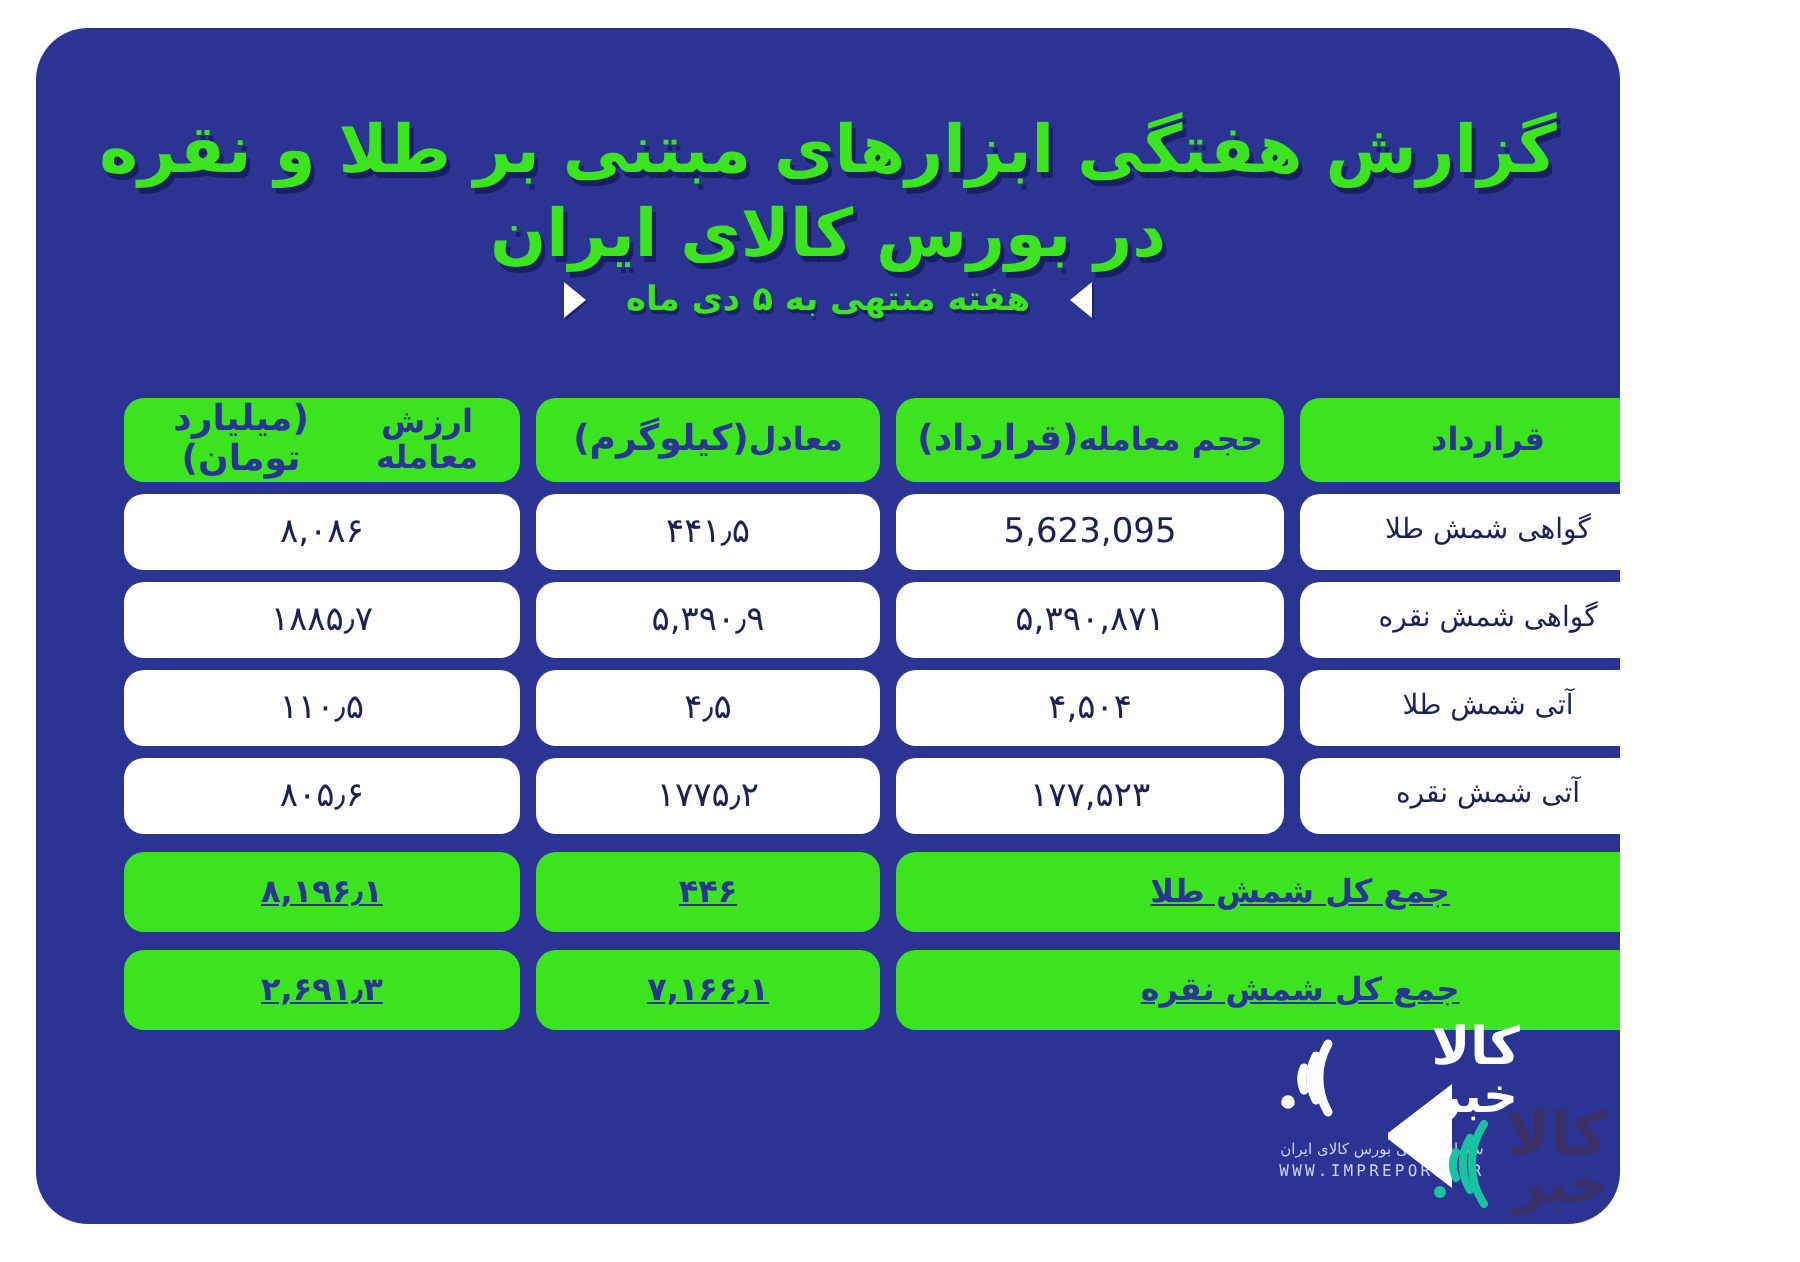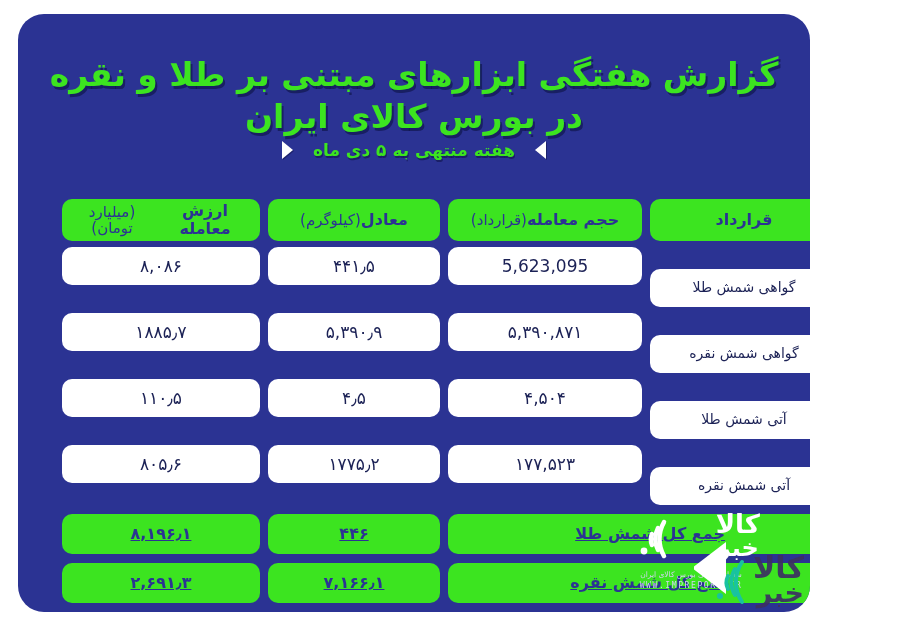--- a/index.html
+++ b/index.html
@@ -117,31 +117,31 @@
   
   .header-row .cell {
     background: #3ce420;
     color: #2b3393;
     height: 42px;
     border-radius: 10px;
     font-weight: bold;
     font-size: 16px;
   }
   .header-row .cell .hdr-main { font-weight: bold; }
-  .header-row .cell .hdr-sub  { font-weight: normal; font-size: 15px; }
+  .header-row .cell .hdr-sub  { font-weight: bold; font-size: 18px; }
 
   
   .data-row .cell {
     background: #ffffff;
     color: #1b2155;
     font-size: 17px;
     font-weight: normal;
     border-radius: 10px;
   }
-  .data-row .col-contract { font-size: 14px; margin-top: 22px; }
+  .data-row .col-contract { font-size: 14px; }
 
   
   .summary-row { margin-top: 9px; }
   .summary-row .cell {
     background: #3ce420;
     color: #2b3393;
     height: 40px;
     font-weight: bold;
     font-size: 16px;
     border-radius: 10px;

